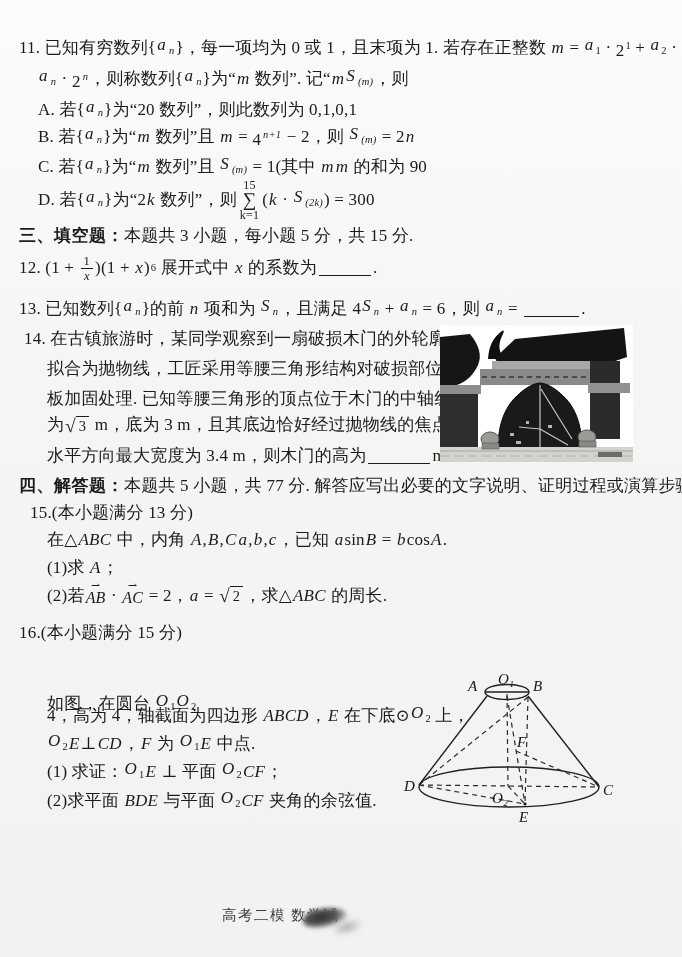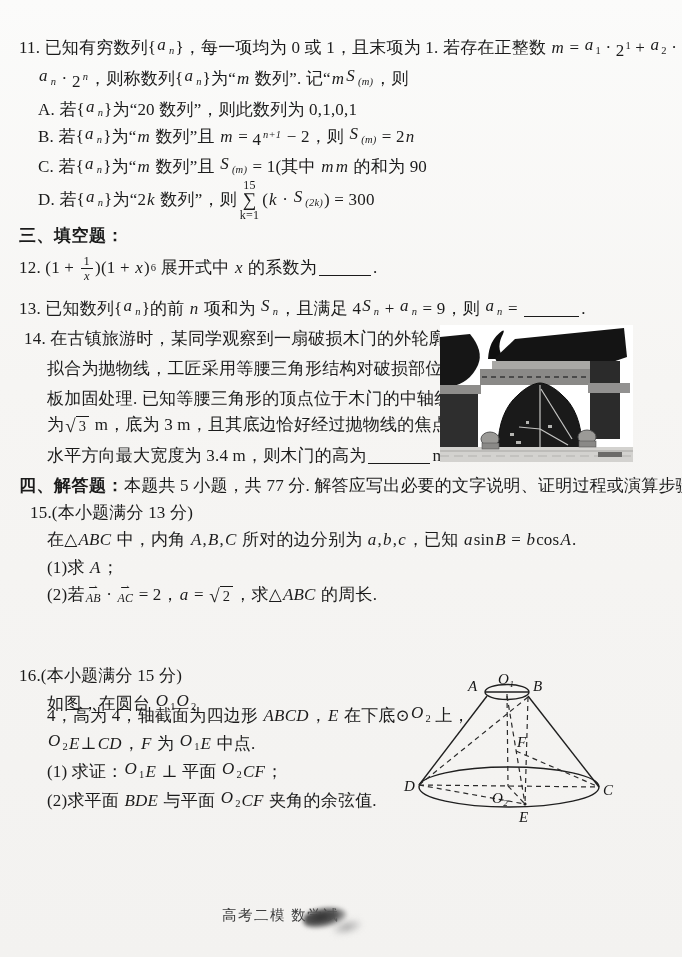--- a/index.html
+++ b/index.html
@@ -21,21 +21,21 @@
   .seg-sub{font-size:10.5px;vertical-align:-4px;margin-left:1px;}
   .seg-sup{font-size:10.5px;vertical-align:7px;margin-left:1px;}
   .frac{display:inline-flex;flex-direction:column;align-items:center;line-height:1.05;font-size:12.5px;margin:0 2px;transform:translateY(1px);}
   .frac .den{border-top:1.2px solid #1b1b1b;padding:1px 3px 0;}
   .frac .num{padding:0 3px;}
   .sqrt{display:inline-flex;align-items:flex-start;margin:0 1px;}
   .sqrt .rad{font-size:19px;line-height:1;}
   .sqrt .bod{border-top:1.3px solid #1b1b1b;padding:2px 3px 0;font-size:14.5px;line-height:1;}
   .vec{display:inline-flex;flex-direction:column;align-items:center;line-height:1;margin:0 1px;transform:translateY(-2px);}
   .vec .arr{font-size:11px;height:9px;line-height:9px;}
-  .vec .bas{font-style:italic;font-size:12px;}
+  .vec .bas{font-style:italic;font-size:16px;}
   .sum{display:inline-flex;flex-direction:column;align-items:center;line-height:1;margin:0 3px;}
   .sum .lim{font-size:12px;}
   .sum .sig{font-size:19px;line-height:.95;}
   .blank{display:inline-block;border-bottom:1.4px solid #1b1b1b;height:15px;margin:0 2px;}
   .illu{position:absolute;}
   .footer{position:absolute;left:222px;top:906px;font-size:14.5px;color:#3d3d3d;letter-spacing:1.5px;}
   .smudge{position:absolute;left:303px;top:908px;width:44px;height:19px;border-radius:50% 60% 55% 50%;
     background:radial-gradient(ellipse at 40% 45%,#2e2e2e 0%,#555 45%,rgba(150,150,150,.55) 70%,rgba(200,200,200,0) 100%);
     filter:blur(2px);transform:rotate(-10deg);}
   .smudge2{position:absolute;left:332px;top:921px;width:30px;height:12px;border-radius:50%;
@@ -116,20 +116,21 @@
     </span>
     <span class="seg-x">(</span>
     <span class="seg-v">k</span>
     <span class="seg-x"> · </span>
     <span class="seg-grp"><span class=" seg-v">S</span><span class="seg-sub seg-v">(2k)</span></span>
     <span class="seg-x">) = 300</span>
   </div>
 
 <div class="line sec" style="left:19px;top:224px">
   <strong>三、填空题：</strong>
+    <span>本题共 3 小题，每小题 5 分，共 15 分.</span>
 </div>
 
 <div class="line tall" style="left:19px;top:248px">
     <span class="seg-x">12. (1 + </span>
     <span class="frac">
       <span class="num">1</span>
       <span class="den seg-v">x</span>
     </span>
     <span class="seg-x">)(1 + </span>
     <span class="seg-v">x</span>
@@ -145,21 +146,21 @@
     <span class="seg-x">13. 已知数列{</span>
     <span class="seg-grp"><span class=" seg-v">a</span><span class="seg-sub seg-v">n</span></span>
     <span class="seg-x">}的前 </span>
     <span class="seg-v">n</span>
     <span class="seg-x"> 项和为 </span>
     <span class="seg-grp"><span class=" seg-v">S</span><span class="seg-sub seg-v">n</span></span>
     <span class="seg-x">，且满足 4</span>
     <span class="seg-grp"><span class=" seg-v">S</span><span class="seg-sub seg-v">n</span></span>
     <span class="seg-x"> + </span>
     <span class="seg-grp"><span class=" seg-v">a</span><span class="seg-sub seg-v">n</span></span>
-    <span class="seg-x"> = 9，则 </span>
+    <span class="seg-x"> = 6，则 </span>
     <span class="seg-grp"><span class=" seg-v">a</span><span class="seg-sub seg-v">n</span></span>
     <span class="seg-x"> = </span>
     <span class="blank" style="width: 55px;"></span>
     <span class="seg-x">.</span>
   </div>
 
 <div class="line" style="left:24px;top:327px">
     <span class="seg-x">14. 在古镇旅游时，某同学观察到一扇破损木门的外轮廓可近似</span>
   </div>
 <div class="line" style="left:47px;top:357px">
@@ -241,21 +242,20 @@
   </div>
 <div class="line" style="left:47px;top:528px">
     <span class="seg-x">在△</span>
     <span class="seg-v">ABC</span>
     <span class="seg-x"> 中，内角 </span>
     <span class="seg-v">A</span>
     <span class="seg-x">,</span>
     <span class="seg-v">B</span>
     <span class="seg-x">,</span>
     <span class="seg-v">C</span>
-    <span class="seg-x"> 所对的边分别为 </span>
     <span class="seg-v">a</span>
     <span class="seg-x">,</span>
     <span class="seg-v">b</span>
     <span class="seg-x">,</span>
     <span class="seg-v">c</span>
     <span class="seg-x">，已知 </span>
     <span class="seg-v">a</span>
     <span class="seg-x">sin</span>
     <span class="seg-v">B</span>
     <span class="seg-x"> = </span>
@@ -285,21 +285,21 @@
     <span class="seg-x"> = </span>
     <span class="sqrt">
       <span class="rad">√</span>
       <span class="bod">2</span>
     </span>
     <span class="seg-x">，求△</span>
     <span class="seg-v">ABC</span>
     <span class="seg-x"> 的周长.</span>
   </div>
 
-<div class="line" style="left:19px;top:664px">
+<div class="line" style="left:19px;top:621px">
     <span class="seg-x">16.(本小题满分 15 分)</span>
   </div>
 <div class="line" style="left:47px;top:689px">
     <span class="seg-x">如图，在圆台 </span>
     <span class="seg-grp"><span class=" seg-v">O</span><span class="seg-sub">1</span></span>
     <span class="seg-grp"><span class=" seg-v">O</span><span class="seg-sub">2</span></span>
   </div>
 <div class="line" style="left:47px;top:701px">
     <span class="seg-x">4，高为 4，轴截面为四边形 </span>
     <span class="seg-v">ABCD</span>

